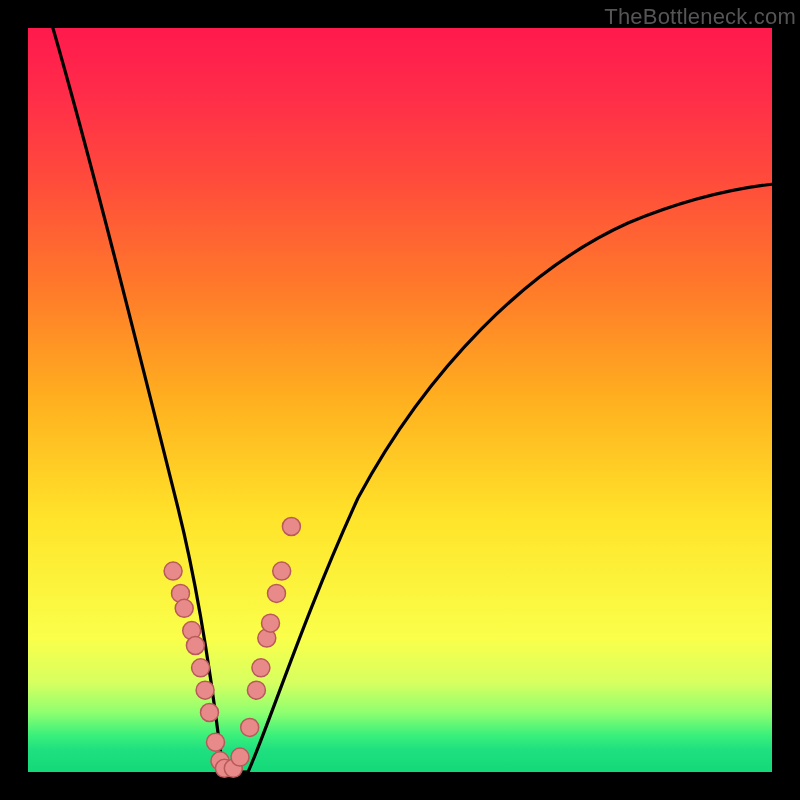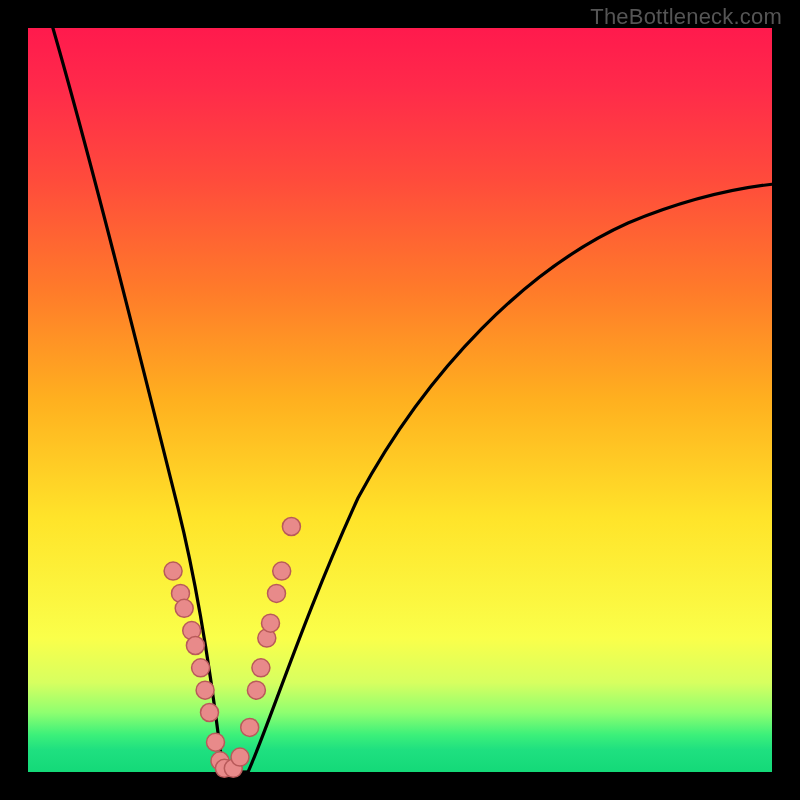--- a/index.html
+++ b/index.html
@@ -35,21 +35,21 @@
       #d7ff60 88%,
       #8fff70 92%,
       #3cf07a 95%,
       #1fe080 97%,
       #14d978 100%
     );
   }
   .watermark {
     position: absolute;
     top: 4px;
-    right: 18px;
+    right: 4px;
     font-size: 22px;
     font-weight: 500;
     color: #555;
     letter-spacing: 0.2px;
     user-select: none;
   }
   svg.curve {
     position: absolute;
     left: 0;
     top: 0;

